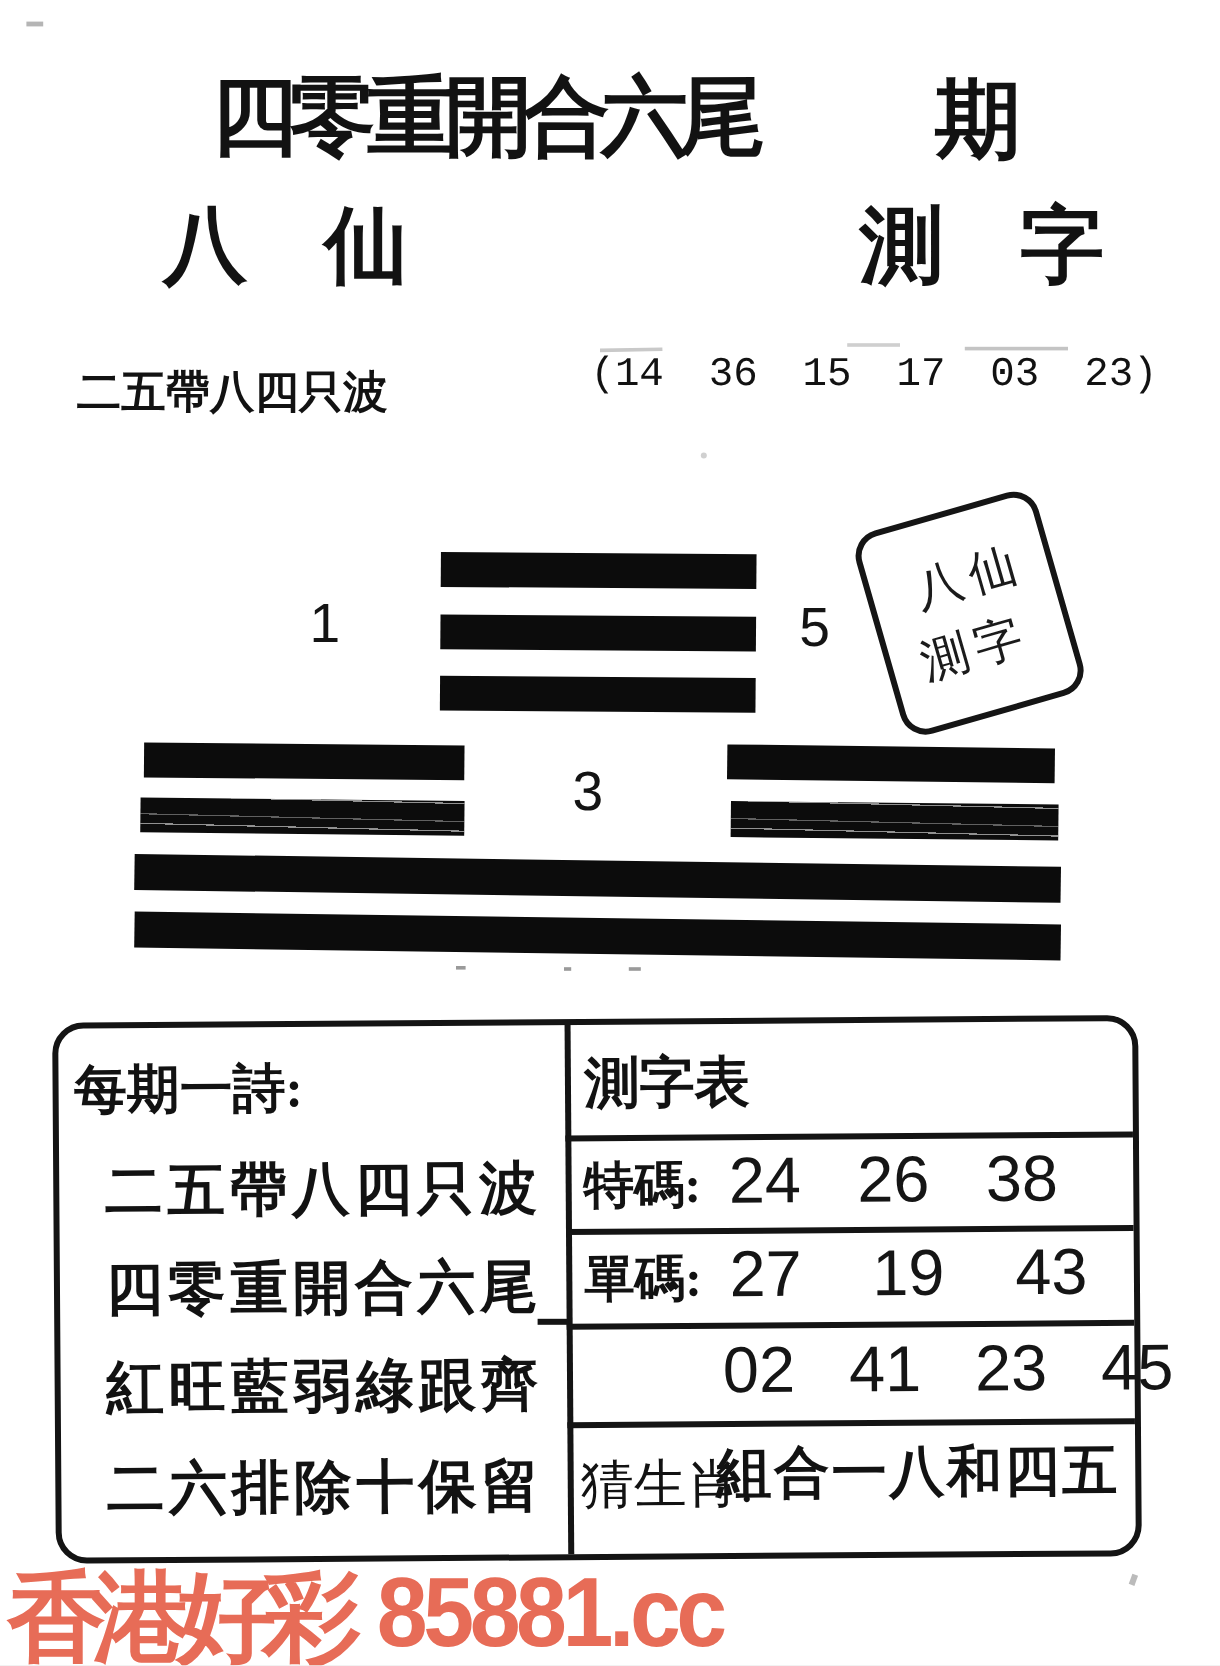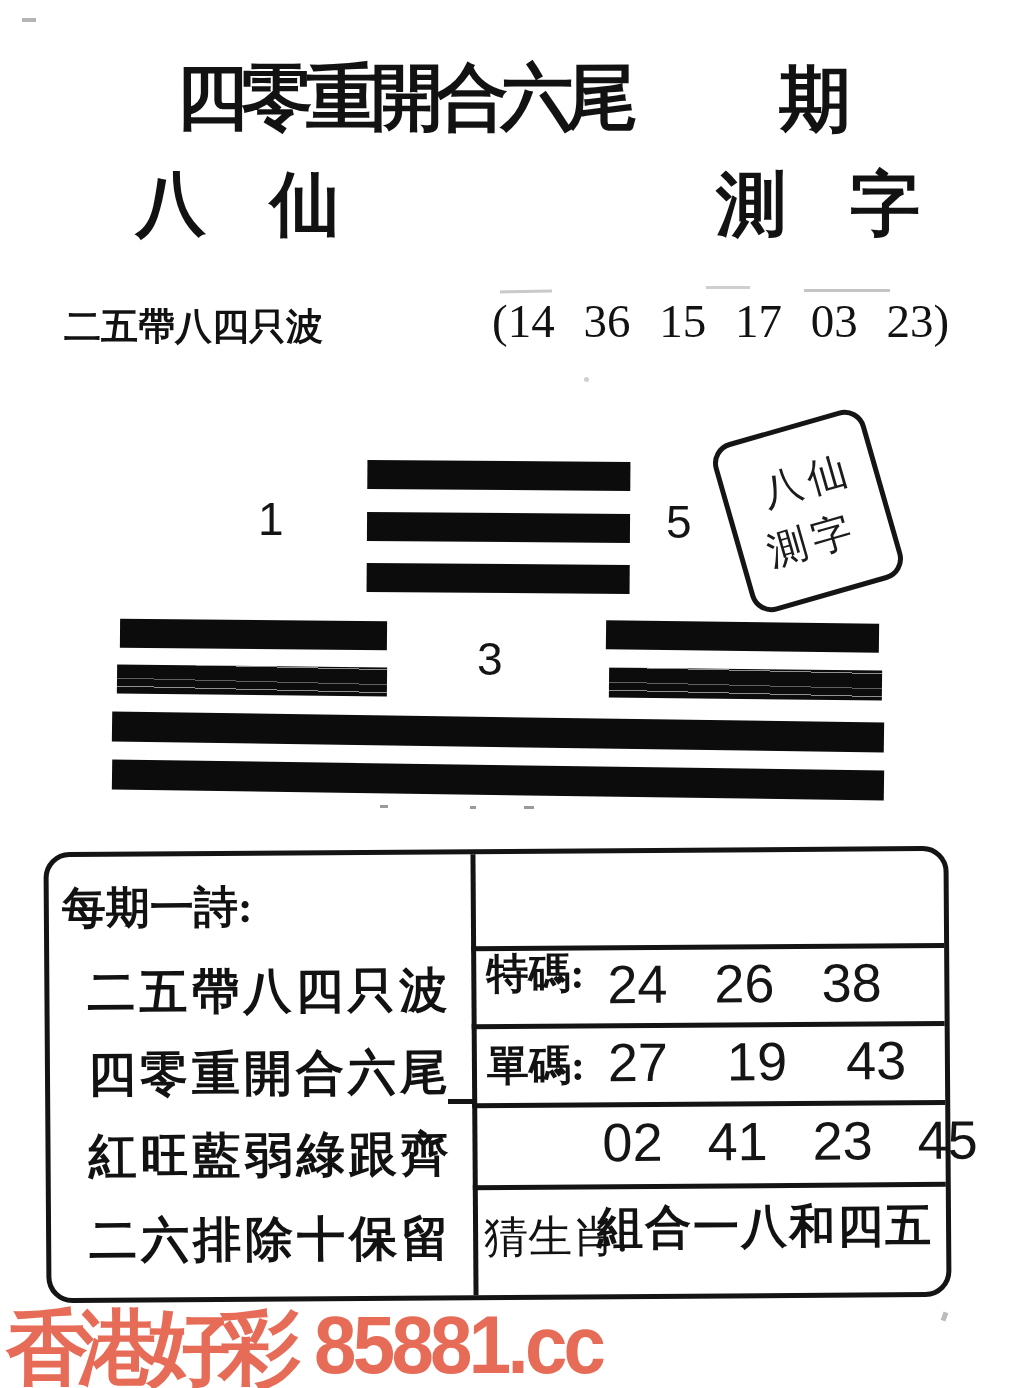--- a/index.html
+++ b/index.html
@@ -9,22 +9,22 @@
     font-family:"Liberation Serif","DejaVu Serif",serif;
     color:#121212;
   }
   .abs{position:absolute;}
   
   .title-main{left:176px;top:50px;font-size:72px;font-weight:700;letter-spacing:-7px;white-space:nowrap;}
   .title-issue{left:779px;top:52px;font-size:72px;font-weight:700;}
   .series-left{left:136px;top:158px;font-size:70px;font-weight:700;letter-spacing:64px;white-space:nowrap;}
   .series-right{left:716px;top:158px;font-size:70px;font-weight:700;letter-spacing:64px;white-space:nowrap;}
   .lucky-label{left:64px;top:302px;font-size:37px;font-weight:700;letter-spacing:0px;white-space:nowrap;}
-  .lucky-nums{left:492px;top:294px;font-size:47px;font-weight:400;word-spacing:17px;white-space:nowrap;
-    font-family:Liberation Serif, serif;}
+  .lucky-nums{left:492px;top:294px;font-size:34px;font-weight:400;word-spacing:17px;white-space:nowrap;
+    font-family:Liberation Mono, monospace;}
   
   .bar{position:absolute;background:#0c0c0c;}
   .bar.scratched{
     background-color:#0c0c0c;
     background-image:repeating-linear-gradient(0.8deg,
       transparent 0 7px, rgba(255,255,255,.55) 7px 8px,
       transparent 8px 15px, rgba(255,255,255,.35) 15px 16px,
       transparent 16px 23px);
   }
   .hex-num{font-family:"Liberation Sans","DejaVu Sans",sans-serif;font-size:46px;font-weight:400;color:#141414;}
@@ -47,21 +47,21 @@
   .vdiv{position:absolute;left:422px;top:0;width:5px;height:100%;background:#141414;}
   .hdiv{position:absolute;left:422px;width:473px;height:5px;background:#141414;}
   .hdiv.d1{top:92px;} .hdiv.d2{top:170px;} .hdiv.d3{top:249px;} .hdiv.d4{top:331px;}
   .poem-title{left:13px;top:22px;font-size:44px;font-weight:700;white-space:nowrap;}
   .poem-line{left:38px;font-size:48px;font-weight:700;letter-spacing:4px;white-space:nowrap;}
   .pl1{top:104px;} .pl2{top:186px;} .pl3{top:268px;} .pl4{top:352px;}
   .chart-title{left:438px;top:18px;font-size:46px;font-weight:700;white-space:nowrap;}
   .row-label{font-size:42px;font-weight:700;white-space:nowrap;}
   .row-nums{font-family:"Liberation Sans","DejaVu Sans",sans-serif;font-size:54px;font-weight:400;
     word-spacing:32px;white-space:nowrap;color:#151515;}
-  .lab1{left:437px;top:92px;text-align:center;} .num1{left:558px;top:100px;}
+  .lab1{left:437px;top:106px;text-align:center;} .num1{left:558px;top:100px;}
   .lab2{left:437px;top:184px;} .num2{left:558px;top:178px;word-spacing:44px;}
   .num3{left:552px;top:258px;word-spacing:30px;}
   .lab4{left:433px;top:354px;font-size:44px;font-weight:400;}
   .val4{left:546px;top:344px;font-size:46px;font-weight:700;letter-spacing:2px;white-space:nowrap;}
   
   .print-note{left:214px;top:1297px;font-size:44px;font-weight:400;letter-spacing:7px;
     color:#1a1a1a;white-space:nowrap;}
   .watermark{left:6px;top:1294px;display:flex;align-items:flex-start;
     mix-blend-mode:multiply;opacity:.88;white-space:nowrap;}
   .wm-cjk{font-family:"Liberation Sans","DejaVu Sans",sans-serif;font-size:82px;font-weight:700;letter-spacing:-11px;}
@@ -109,20 +109,21 @@
     <div class="hdiv d2"></div>
     <div class="hdiv d3"></div>
     <div class="hdiv d4"></div>
 
     <div class="abs poem-title">每期一詩:</div>
     <div class="abs poem-line pl1">二五帶八四只波</div>
     <div class="abs poem-line pl2">四零重開合六尾</div>
     <div class="abs poem-line pl3">紅旺藍弱綠跟齊</div>
     <div class="abs poem-line pl4">二六排除十保留</div>
 
+    <div class="abs chart-title">測字表</div>
 
     <div class="abs row-label lab1">特碼:</div>
     <div class="abs row-nums num1">24 26 38</div>
 
     <div class="abs row-label lab2">單碼:</div>
     <div class="abs row-nums num2">27 19 43</div>
 
     <div class="abs row-nums num3">02 41 23 45</div>
 
     <div class="abs row-label lab4">猜生肖:</div>

